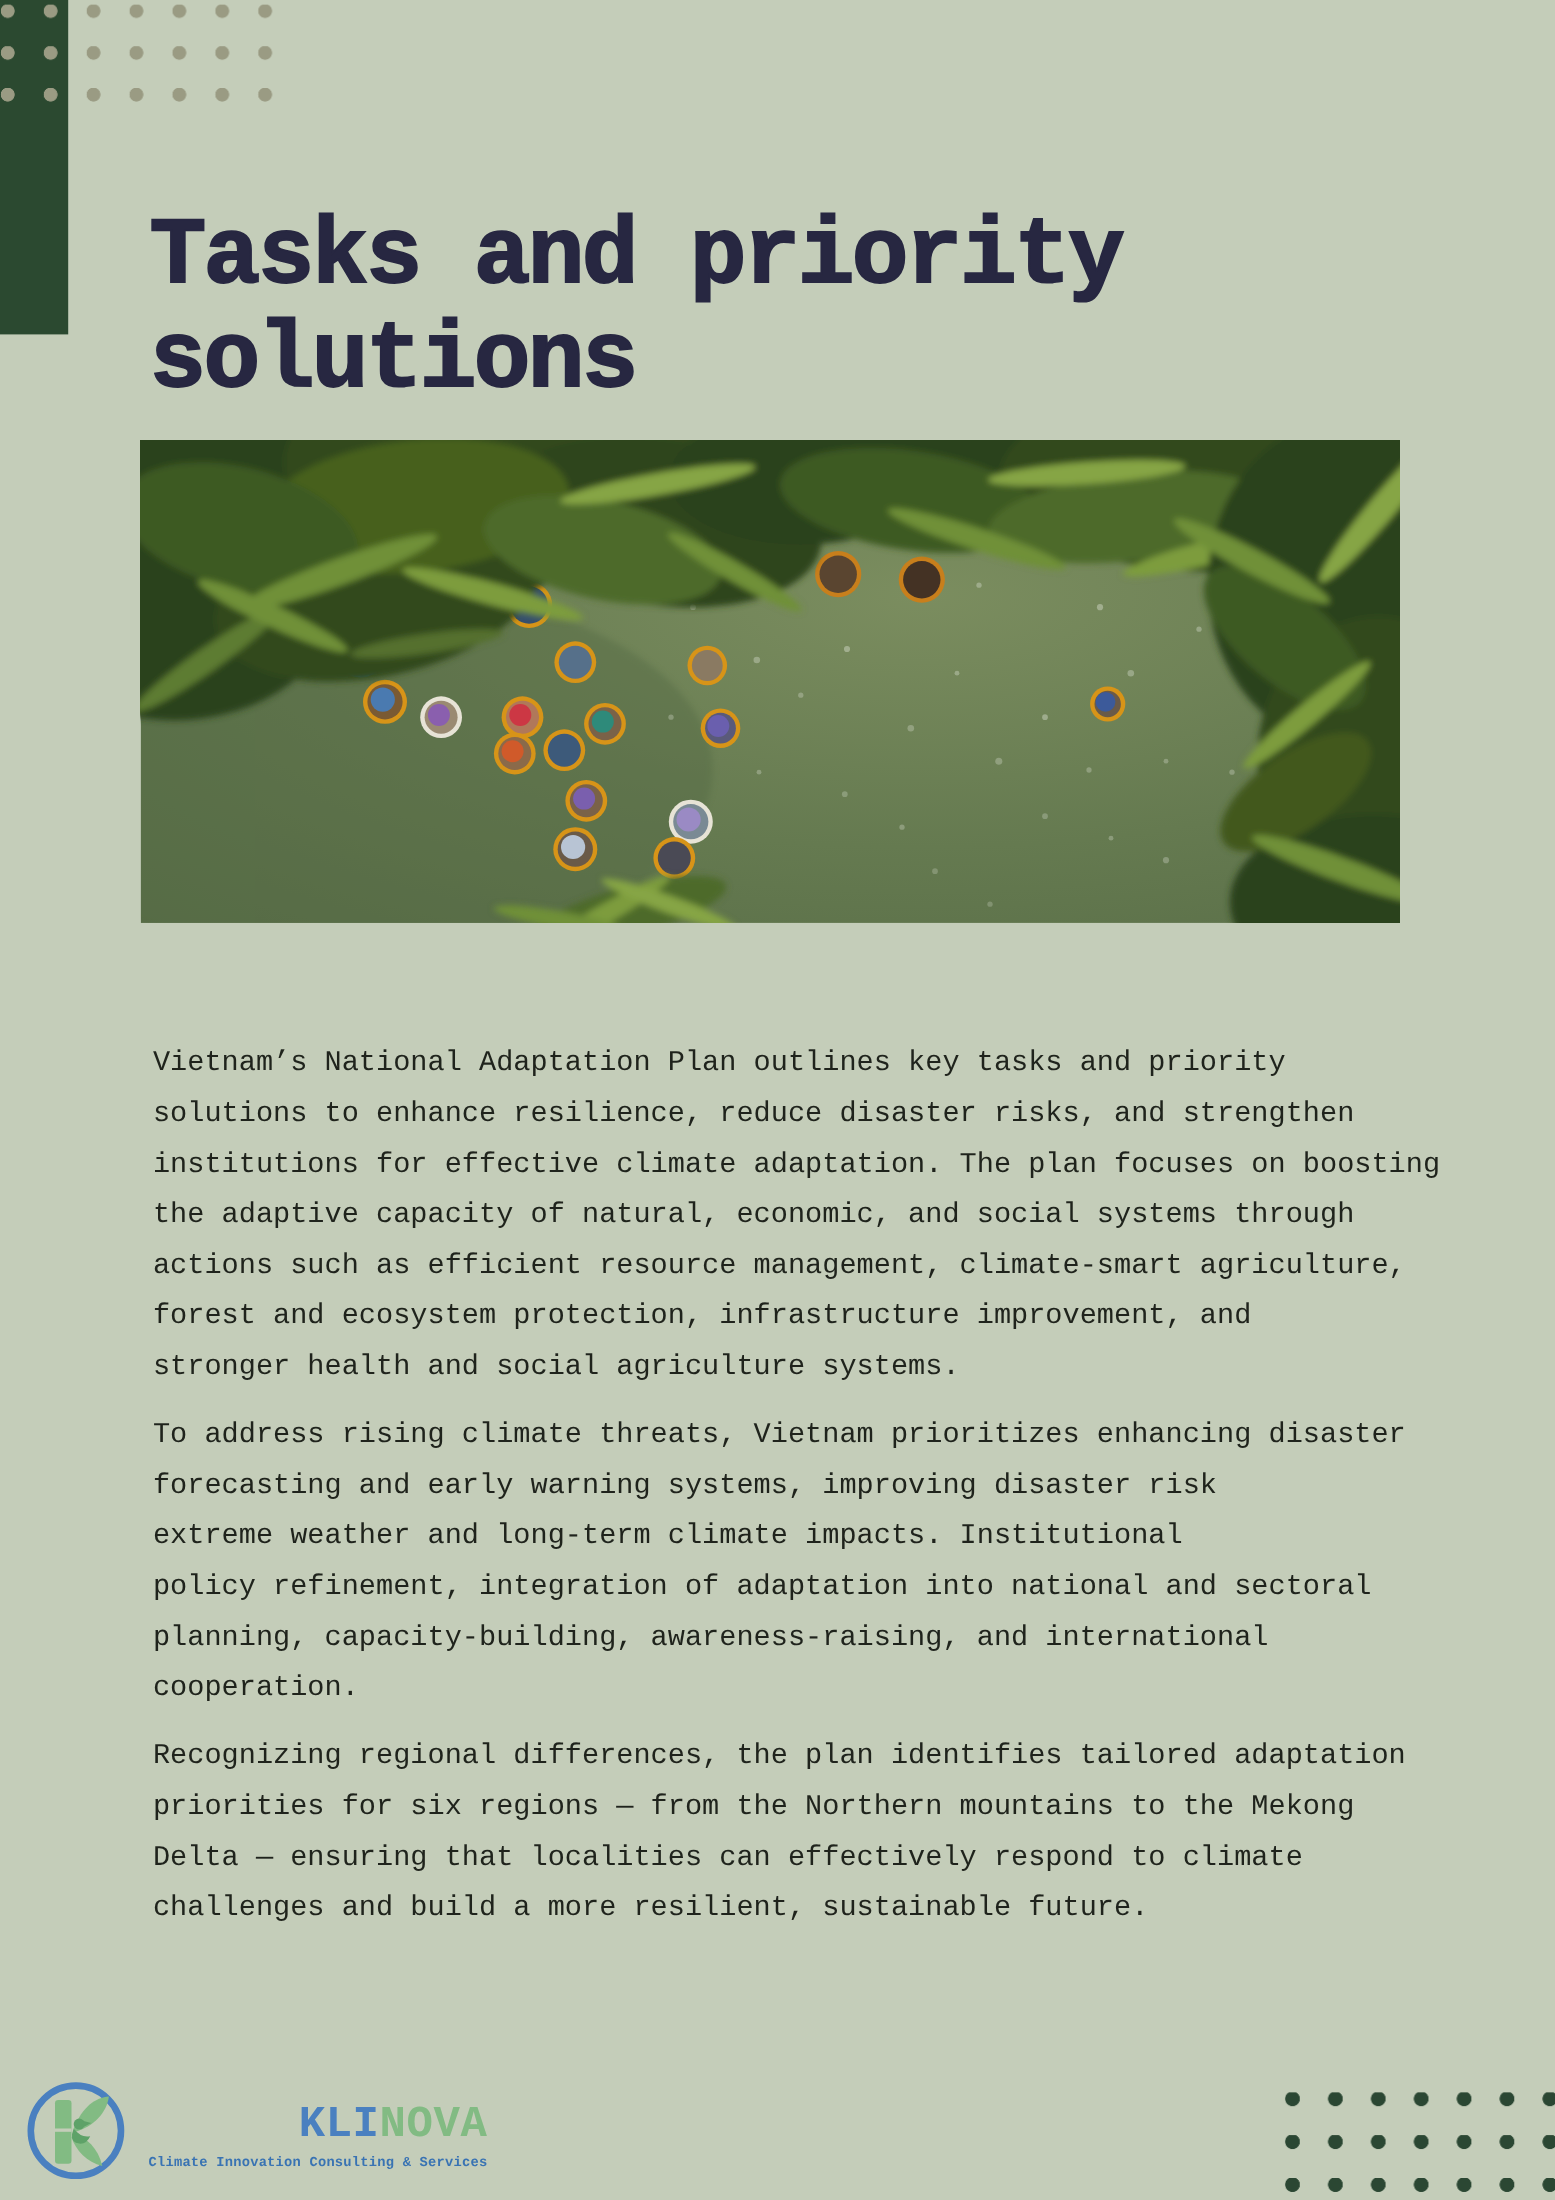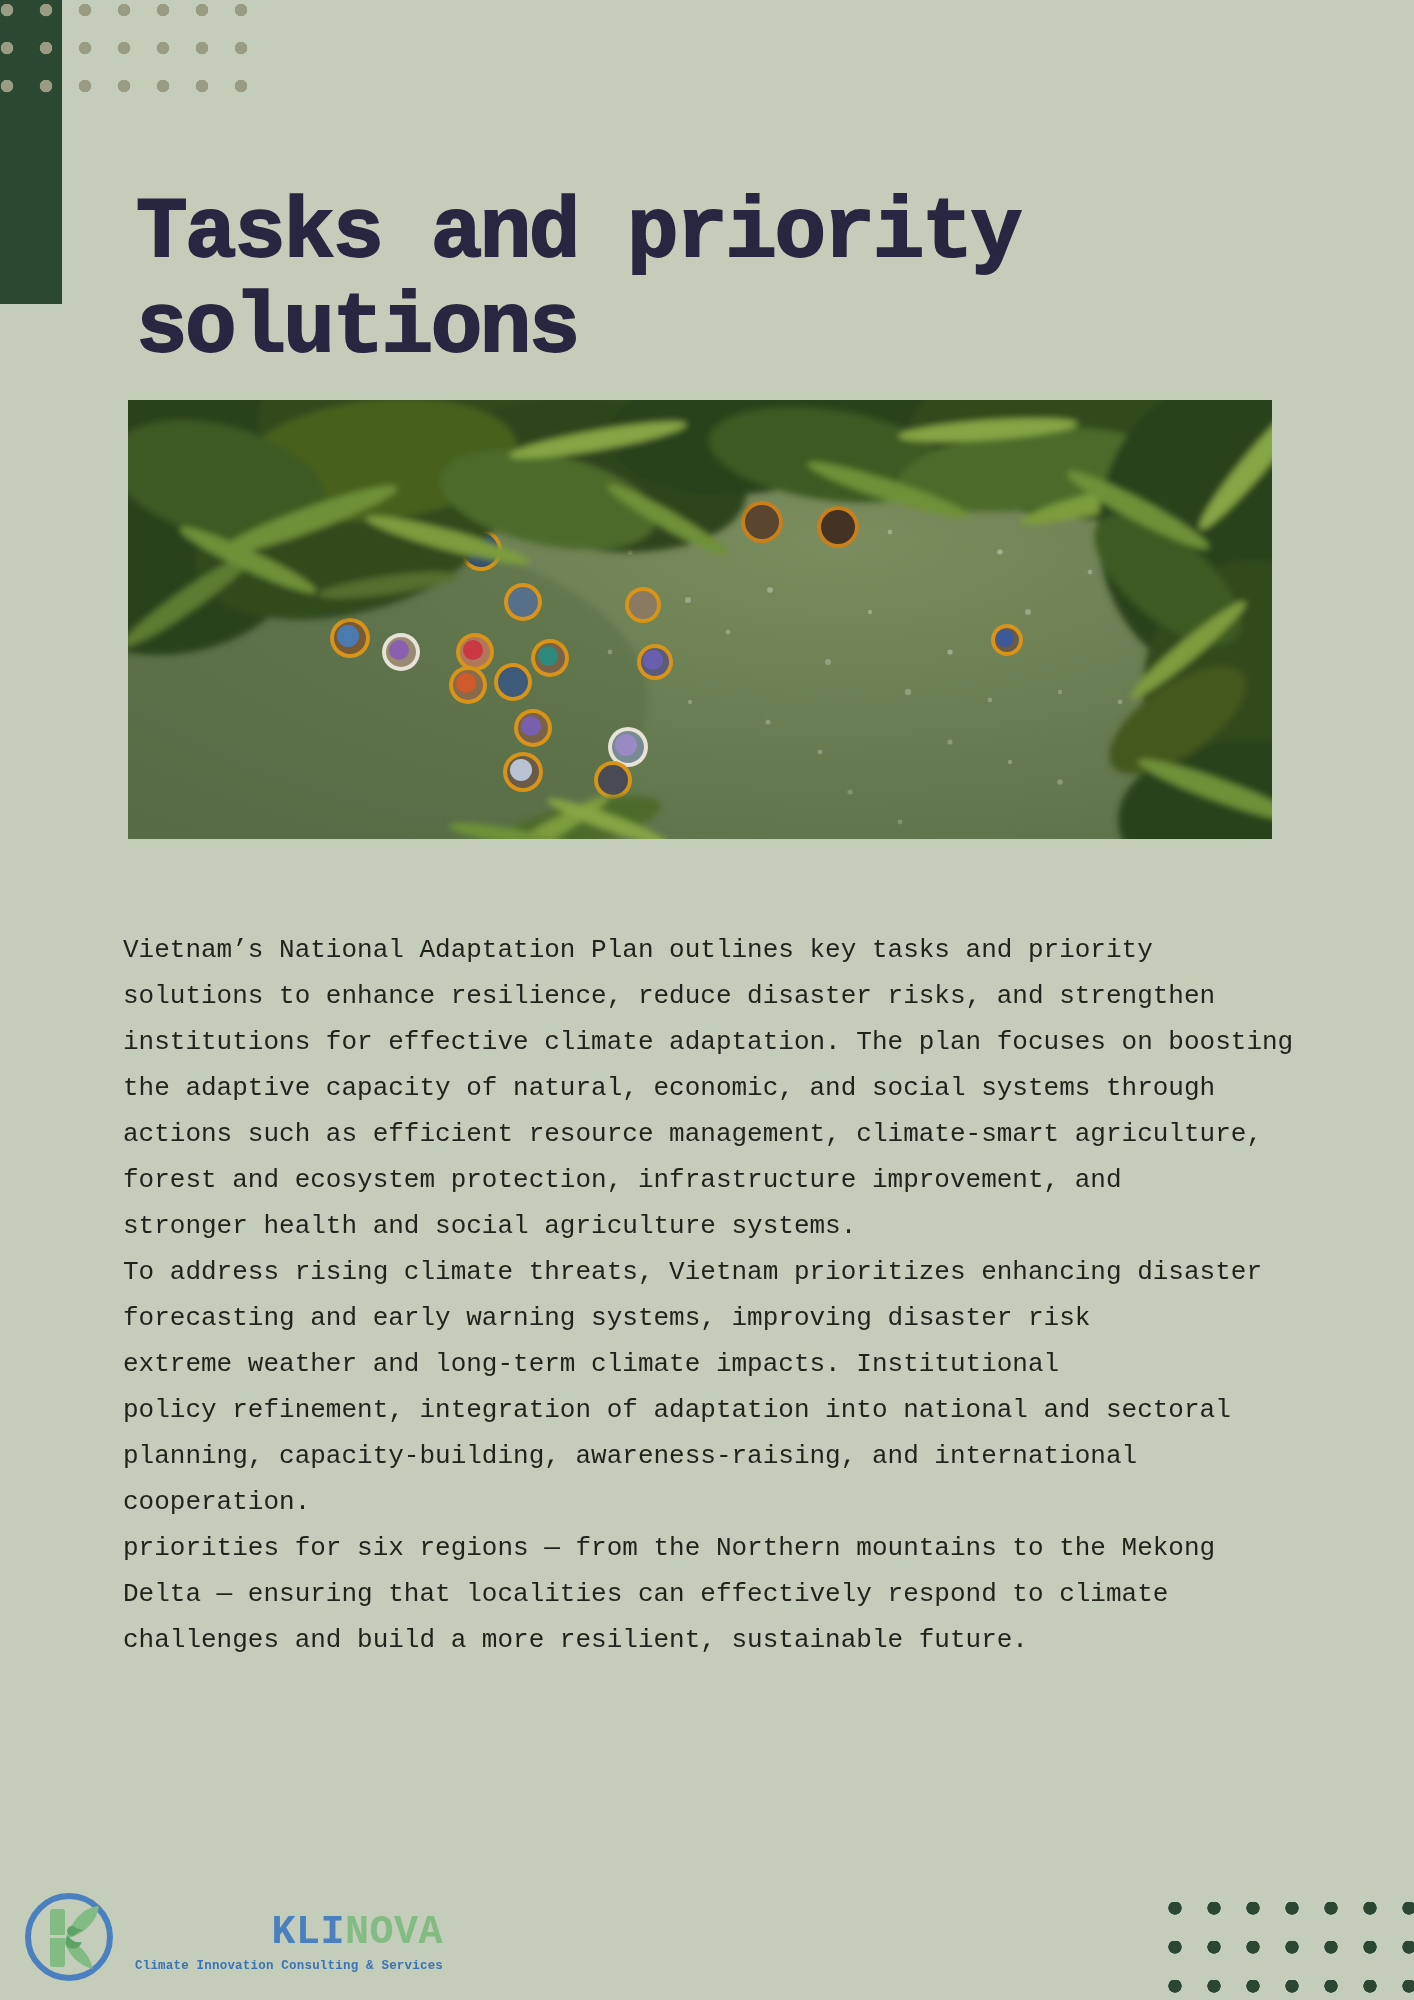--- a/index.html
+++ b/index.html
@@ -37,21 +37,21 @@
   .photo{
     position:absolute;left:128px;top:400px;margin:0;
     width:1144px;height:439px;
   }
   .photo svg{display:block;width:100%;height:100%;}
   .body-text{
     position:absolute;left:123px;top:927px;width:875px;
     color:var(--body-text,#1f231c);
     font-size:26px;line-height:46px;
   }
-  .para{margin:0;}
+  .para{margin:16px;}
   .line{
     text-align:justify;
     text-align-last:justify;
     height:46px;white-space:nowrap;
   }
   .line.last{text-align-last:left;}
   .logo{
     position:absolute;left:23px;top:1891px;
     display:flex;align-items:flex-start;gap:20px;text-align:right;
   }
@@ -281,20 +281,21 @@
       </div>
       <div class="para">
         <div class="line">To address rising climate threats, Vietnam prioritizes enhancing disaster</div>
         <div class="line">forecasting and early warning systems, improving disaster risk</div>
         <div class="line">extreme weather and long-term climate impacts. Institutional</div>
         <div class="line">policy refinement, integration of adaptation into national and sectoral</div>
         <div class="line">planning, capacity-building, awareness-raising, and international</div>
         <div class="line last">cooperation.</div>
       </div>
       <div class="para">
+        <div class="line">Recognizing regional differences, the plan identifies tailored adaptation</div>
         <div class="line">priorities for six regions — from the Northern mountains to the Mekong</div>
         <div class="line">Delta — ensuring that localities can effectively respond to climate</div>
         <div class="line last">challenges and build a more resilient, sustainable future.</div>
       </div>
     </div>
 
   <footer>
     <div class="logo">
       <svg class="logo-icon" viewBox="0 0 92 92">
         <circle cx="46" cy="46" r="41" fill="none" stroke="#4a80c0" stroke-width="6"></circle>

